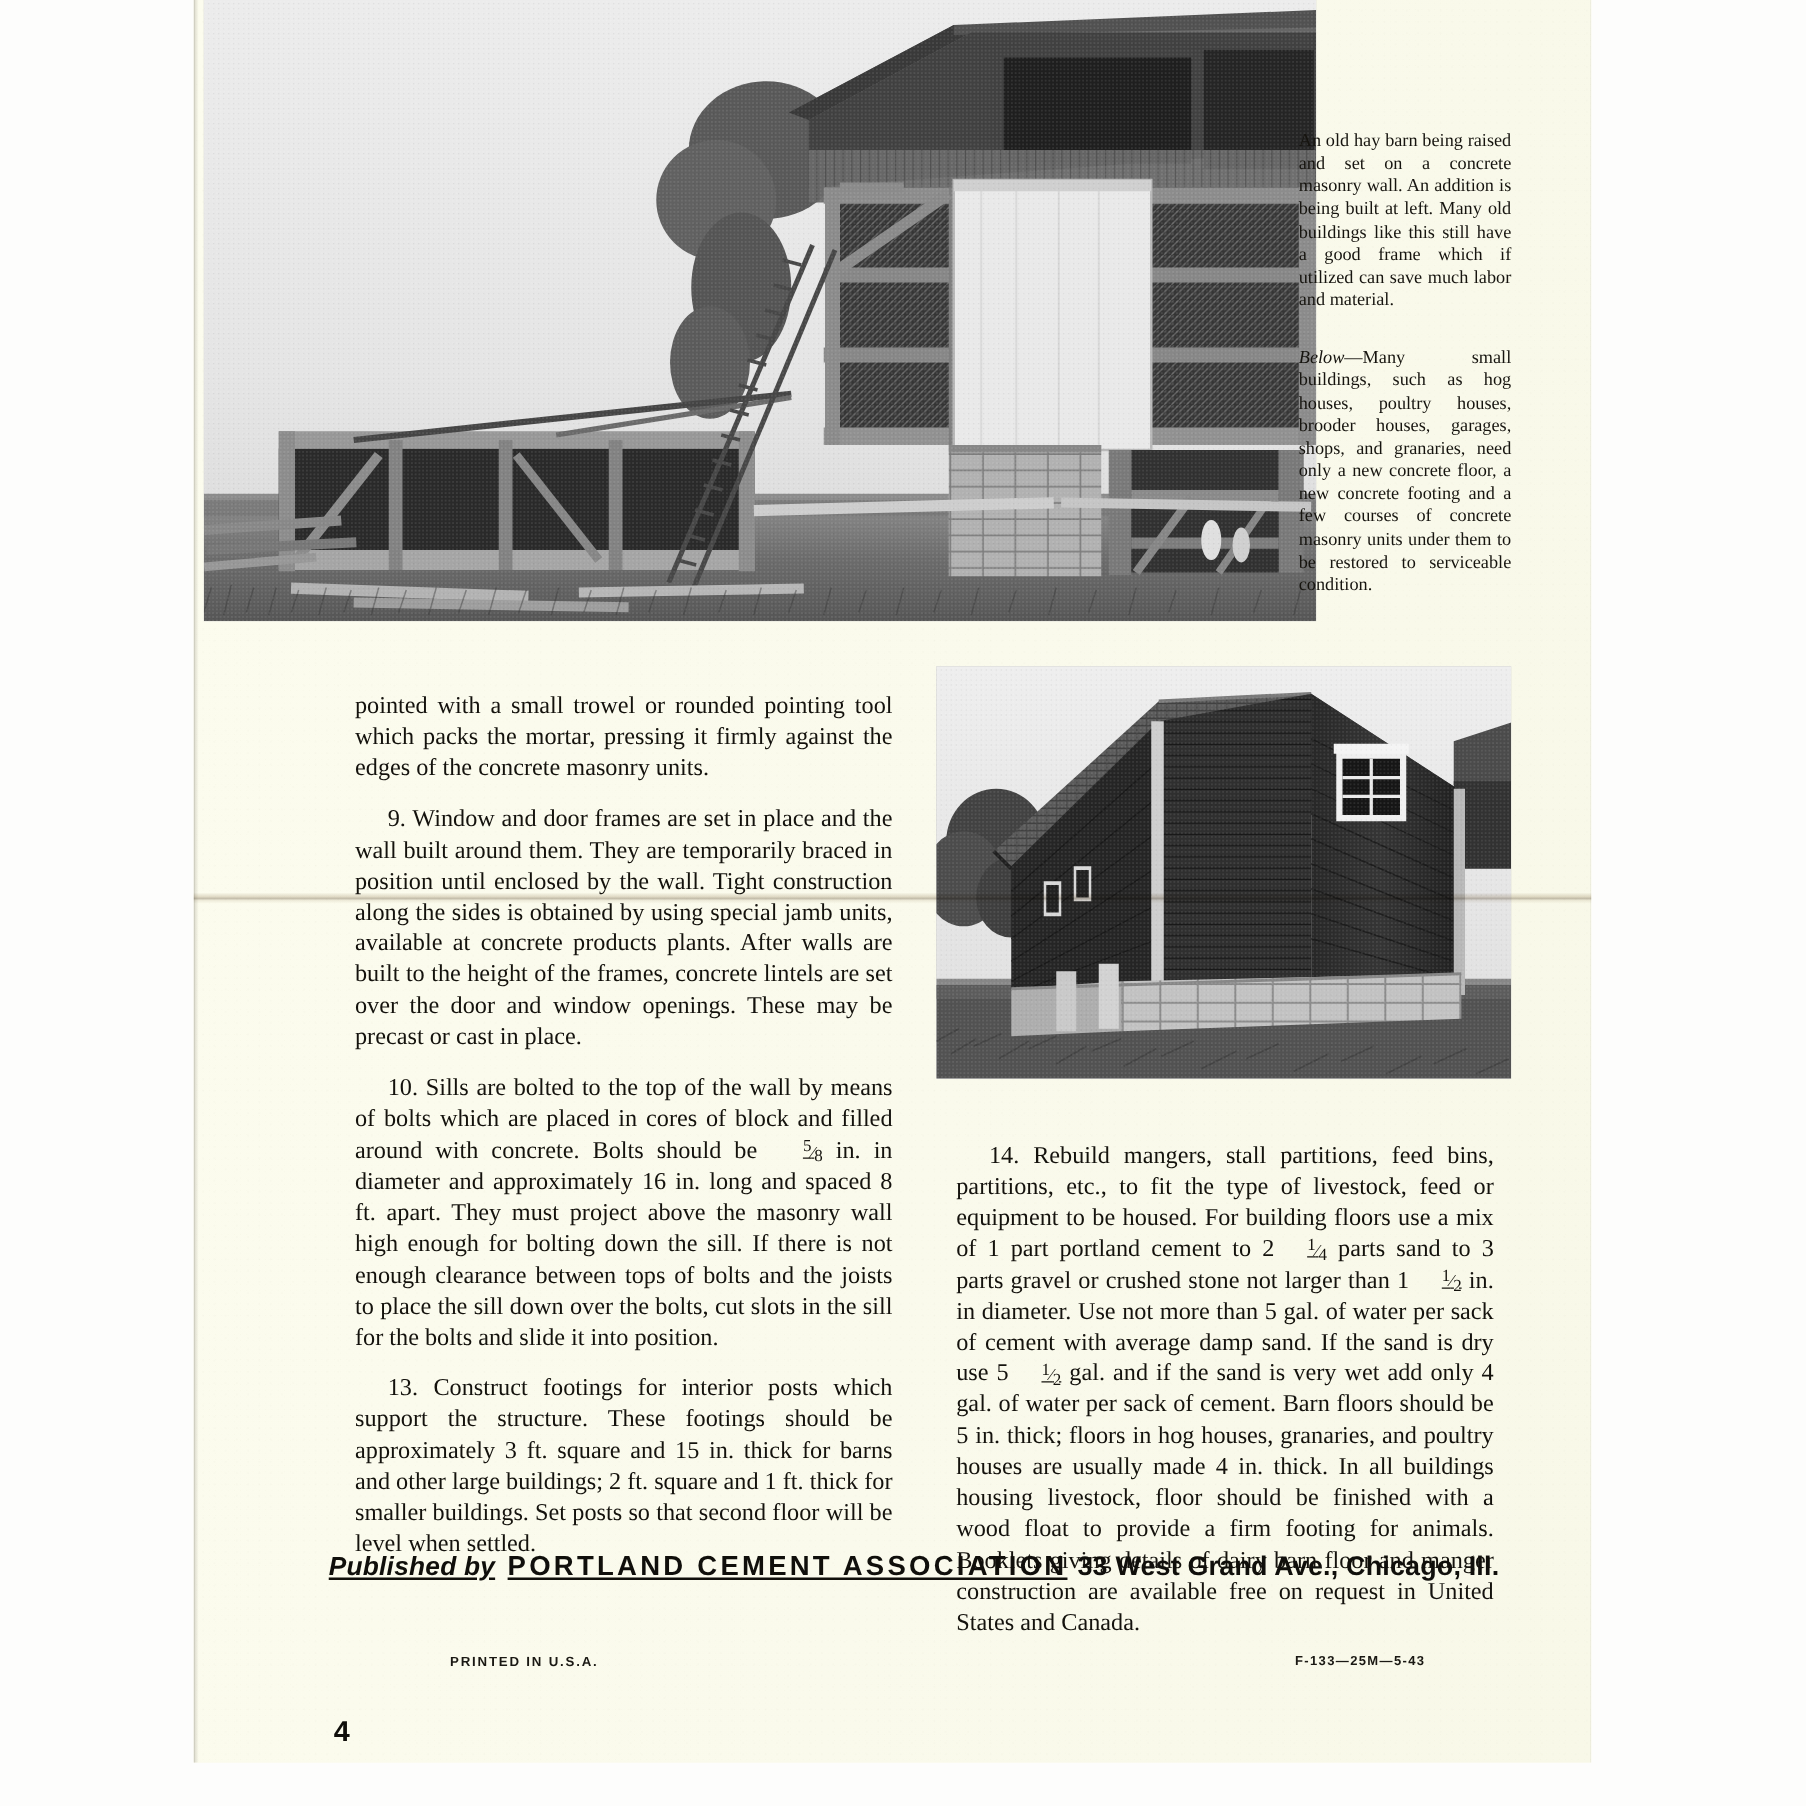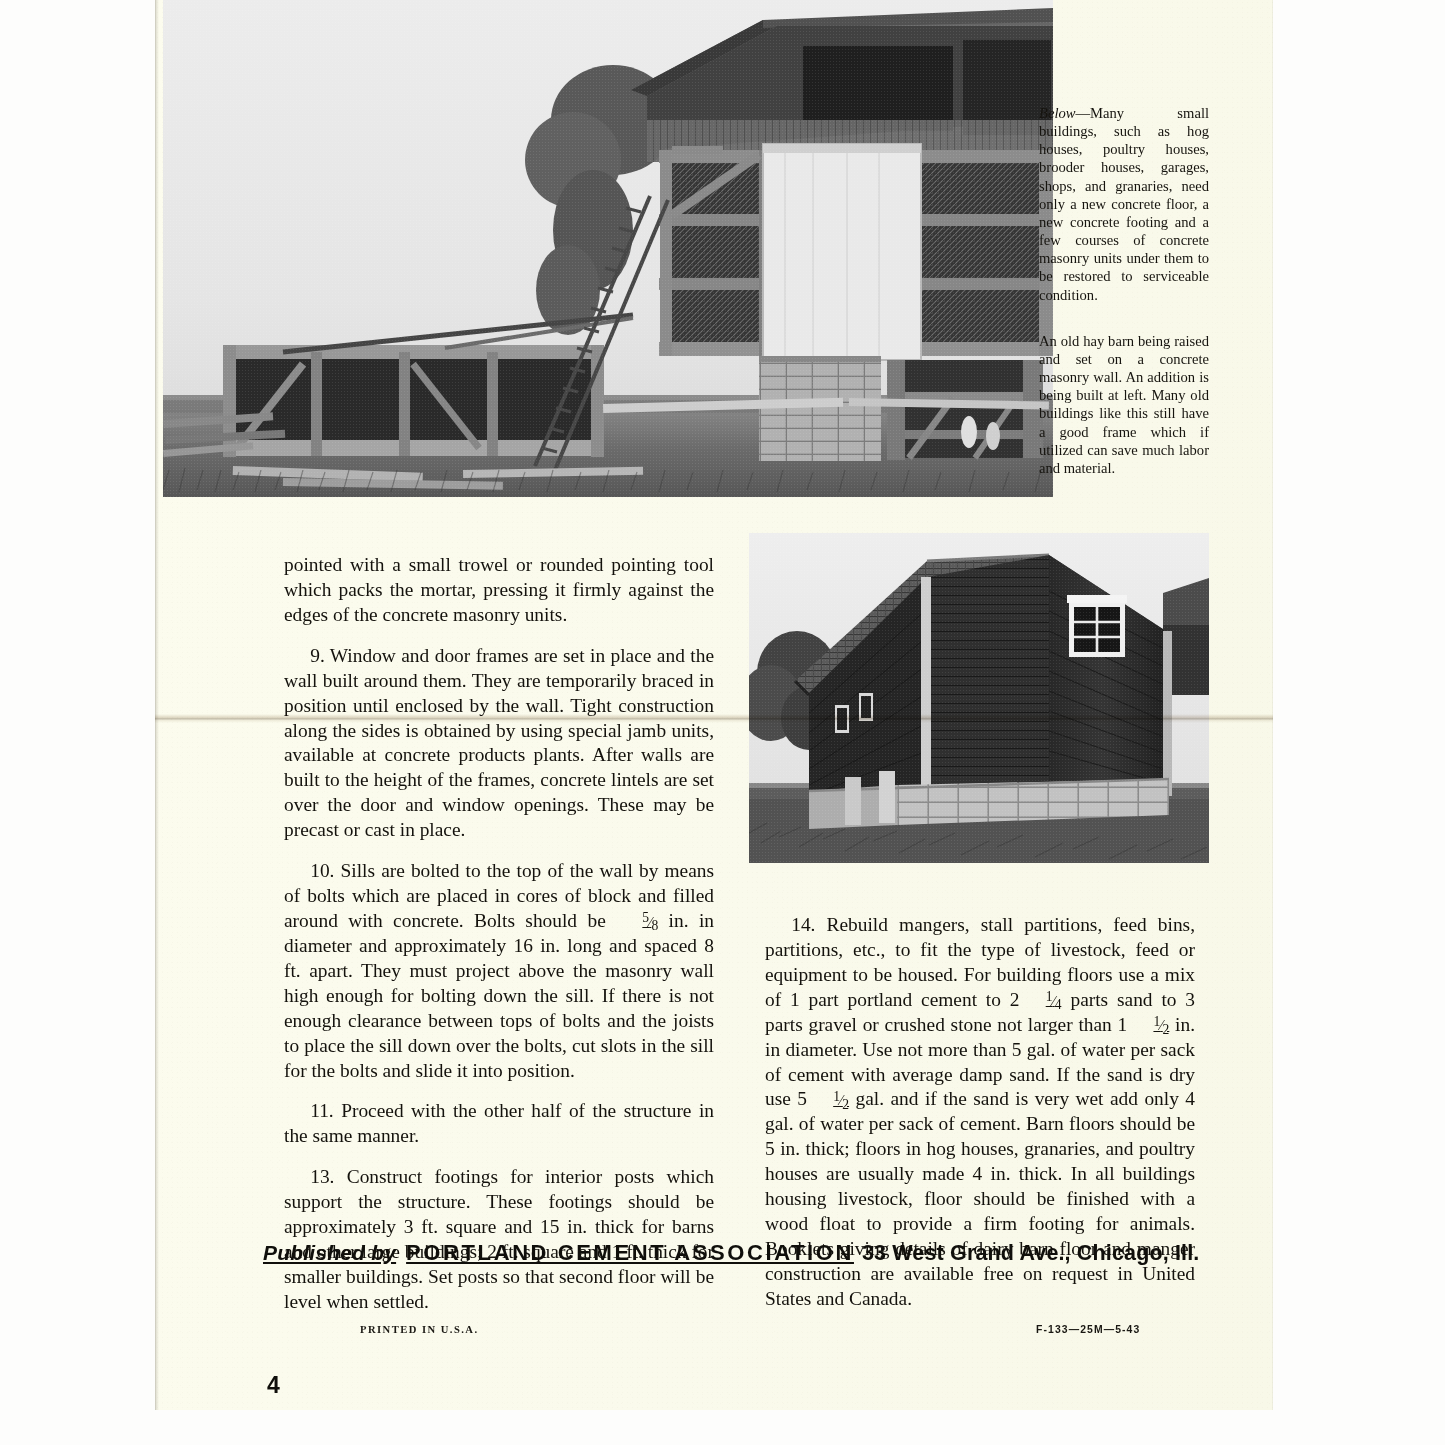--- a/index.html
+++ b/index.html
@@ -170,21 +170,21 @@
     font-size: 21.5px;
     letter-spacing: 0.15px;
     margin-left: 8px;
   }
 
   
   #printed {
     position: absolute;
     left: 205px;
     top: 1324px;
-    font-family: Liberation Serif, serif;
+    font-family: Liberation Sans, sans-serif;
     font-size: 10.6px;
     font-weight: bold;
     letter-spacing: 1.45px;
     color: #1a1813;
   }
   #formcode {
     position: absolute;
     left: 881px;
     top: 1324px;
     font-family: "Liberation Sans", sans-serif;
@@ -450,32 +450,31 @@
                    M74 306 L96 296 M96 318 L120 304 M124 308 L148 298 M150 320 L176 306
                    M180 312 L206 300 M212 322 L240 308 M248 314 L274 302 M286 324 L314 310
                    M324 316 L350 304 M360 326 L388 312 M398 318 L424 306 M432 326 L458 314"></path>
         </g>
       </svg>
       <div class="noise"></div>
     </div>
 
     <div id="captions">
       <div class="caption">
-        <i>Below</i><span>—Many small buildings, such as hog houses, poultry houses, brooder houses, garages, shops, and granaries, need only a new concrete floor, a new concrete footing and a few courses of concrete masonry units under them to be restored to serviceable condition.</span>
+        <span>An old hay barn being raised and set on a concrete masonry wall. An addition is being built at left. Many old buildings like this still have a good frame which if utilized can save much labor and material.</span>
       </div>
       <div class="caption">
-        <span>An old hay barn being raised and set on a concrete masonry wall. An addition is being built at left. Many old buildings like this still have a good frame which if utilized can save much labor and material.</span>
+        <i>Below</i><span>—Many small buildings, such as hog houses, poultry houses, brooder houses, garages, shops, and granaries, need only a new concrete floor, a new concrete footing and a few courses of concrete masonry units under them to be restored to serviceable condition.</span>
       </div>
     </div>
 
     <div class="col" id="col-left">
         <p class="noindent">pointed with a small trowel or rounded pointing tool which packs the mortar, pressing it firmly against the edges of the concrete masonry units.</p>
         <p>9. Window and door frames are set in place and the wall built around them. They are temporarily braced in position until enclosed by the wall. Tight construction along the sides is obtained by using special jamb units, available at concrete products plants. After walls are built to the height of the frames, concrete lintels are set over the door and window openings. These may be precast or cast in place.</p>
         <p>10. Sills are bolted to the top of the wall by means of bolts which are placed in cores of block and filled around with concrete. Bolts should be <span class="frac"><span class="n">5</span><span class="s">⁄</span><span class="d">8</span></span> in. in diameter and approximately 16 in. long and spaced 8 ft. apart. They must project above the masonry wall high enough for bolting down the sill. If there is not enough clearance between tops of bolts and the joists to place the sill down over the bolts, cut slots in the sill for the bolts and slide it into position.</p>
-        <p>11. Proceed with the other half of the structure in the same manner.</p>
         <p>13. Construct footings for interior posts which support the structure. These footings should be approximately 3 ft. square and 15 in. thick for barns and other large buildings; 2 ft. square and 1 ft. thick for smaller buildings. Set posts so that second floor will be level when settled.</p>
       </div>
     <div class="col" id="col-right">
         <p>14. Rebuild mangers, stall partitions, feed bins, partitions, etc., to fit the type of livestock, feed or equipment to be housed. For building floors use a mix of 1 part portland cement to 2<span class="frac"><span class="n">1</span><span class="s">⁄</span><span class="d">4</span></span> parts sand to 3 parts gravel or crushed stone not larger than 1<span class="frac"><span class="n">1</span><span class="s">⁄</span><span class="d">2</span></span> in. in diameter. Use not more than 5 gal. of water per sack of cement with average damp sand. If the sand is dry use 5<span class="frac"><span class="n">1</span><span class="s">⁄</span><span class="d">2</span></span> gal. and if the sand is very wet add only 4 gal. of water per sack of cement. Barn floors should be 5 in. thick; floors in hog houses, granaries, and poultry houses are usually made 4 in. thick. In all buildings housing livestock, floor should be finished with a wood float to provide a firm footing for animals. Booklets giving details of dairy barn floor and manger construction are available free on request in United States and Canada.</p>
       </div>
 
     <div id="publisher">
       <span id="pub-pre">Published by</span><span id="pub-main">PORTLAND CEMENT ASSOCIATION</span><span id="pub-addr">33 West Grand Ave., Chicago, Ill.</span>
     </div>
 

